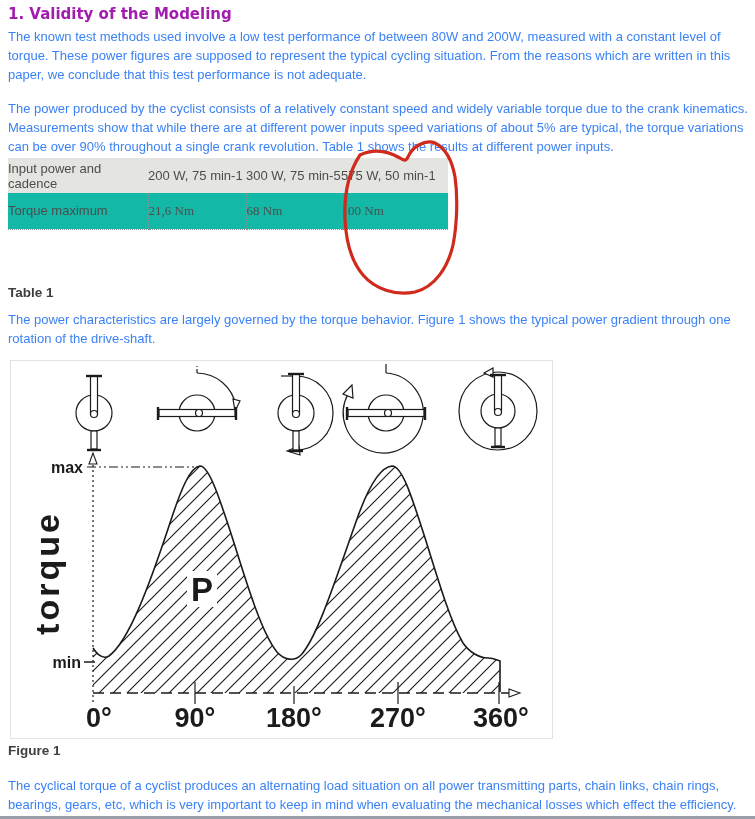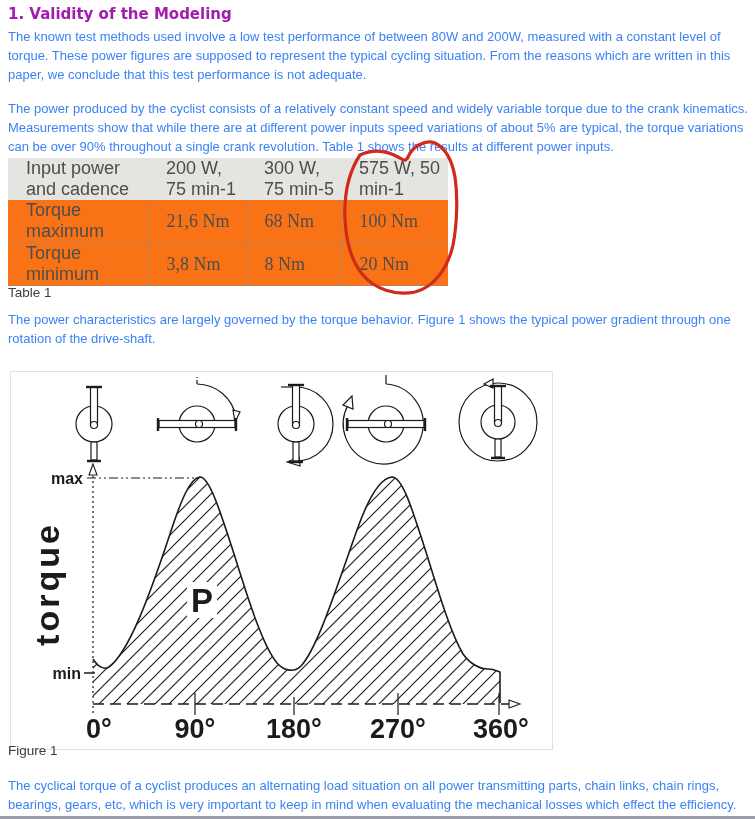--- a/index.html
+++ b/index.html
@@ -9,29 +9,29 @@
     font-family:"Liberation Sans", sans-serif; color:#4c4c4c;
   }
   .abs { position:absolute; }
   h1.section-heading {
     left:8px; top:5px; font-size:15px; font-weight:bold; color:#a21caf;
     font-family:"DejaVu Sans", sans-serif;
   }
   p.body-text {
     left:8px; width:742px; font-size:13px; line-height:19px; color:#3b82f6;
   }
-  .bold-label { left:8px; font-size:13.5px; font-weight:normal; color:#3e3e3e; }
+  .bold-label { left:8px; font-size:13.5px; font-weight:bold; color:#3e3e3e; }
 
   table.results { left:8px; top:158px; border-collapse:collapse; table-layout:fixed; }
-  table.results td { font-size:18px; color:#4d4d4d; padding-left:18px; vertical-align:middle;margin-top:8px; }
+  table.results td { font-size:13px; color:#4d4d4d; padding-left:0; vertical-align:middle;margin-top:8px; }
   table.results tr.hdr td { background:#e4e4e0; height:35px; }
-  table.results tr.datarow td { height:36px; border-bottom:1px dotted #8f8f8f; background:#f97316; }
+  table.results tr.datarow td { height:36px; border-bottom:1px dotted #8f8f8f; background:#14b8a6; }
   table.results tr.datarow td + td { border-left:1px dotted #8f8f8f;font-family:Liberation Serif, serif; }
 
-  .figure-box { left:10px; top:371px; width:543px; height:379px; border:1px solid #e2e2e2; background:#fff; }
+  .figure-box { left:10px; top:360px; width:543px; height:379px; border:1px solid #e2e2e2; background:#fff; }
   .red-annotation { left:330px; top:135px; width:140px; height:168px; pointer-events:none; }
   .bottom-rule { left:0; top:816px; width:755px; height:3px; background:#999ea8; }
 
   svg text { font-family:"Liberation Sans", sans-serif; fill:#1b1b1b; }
 </style>
 </head>
 <body>
 
 <h1 class="abs section-heading">1. Validity of the Modeling</h1>
 
@@ -50,26 +50,20 @@
     <td>Input power and cadence</td>
     <td>200 W, 75 min-1</td>
     <td>300 W, 75 min-5</td>
     <td>575 W, 50 min-1</td>
   </tr>
   <tr class="datarow">
     <td>Torque maximum</td>
     <td>21,6 Nm</td>
     <td>68 Nm</td>
     <td>100 Nm</td>
-  </tr>
-  <tr class="datarow">
-    <td>Torque minimum</td>
-    <td>3,8 Nm</td>
-    <td>8 Nm</td>
-    <td>20 Nm</td>
   </tr>
 </tbody>
   </table>
 
 <svg class="abs red-annotation" viewBox="0 0 140 168">
   <path d="M 30 20 C 45 13, 58 16, 70 23 C 74 26, 76 26, 78 22 C 82 12, 95 4, 105 8
            C 115 13, 122 25, 125 42 C 128 62, 127 90, 123 110 C 118 132, 105 152, 85 157
            C 65 161, 45 154, 33 140 C 22 127, 16 107, 15 84 C 14 60, 18 38, 30 20" fill="none" stroke-width="3.2" stroke-linecap="round" stroke="#cf2a1b"></path>
 </svg>
 

